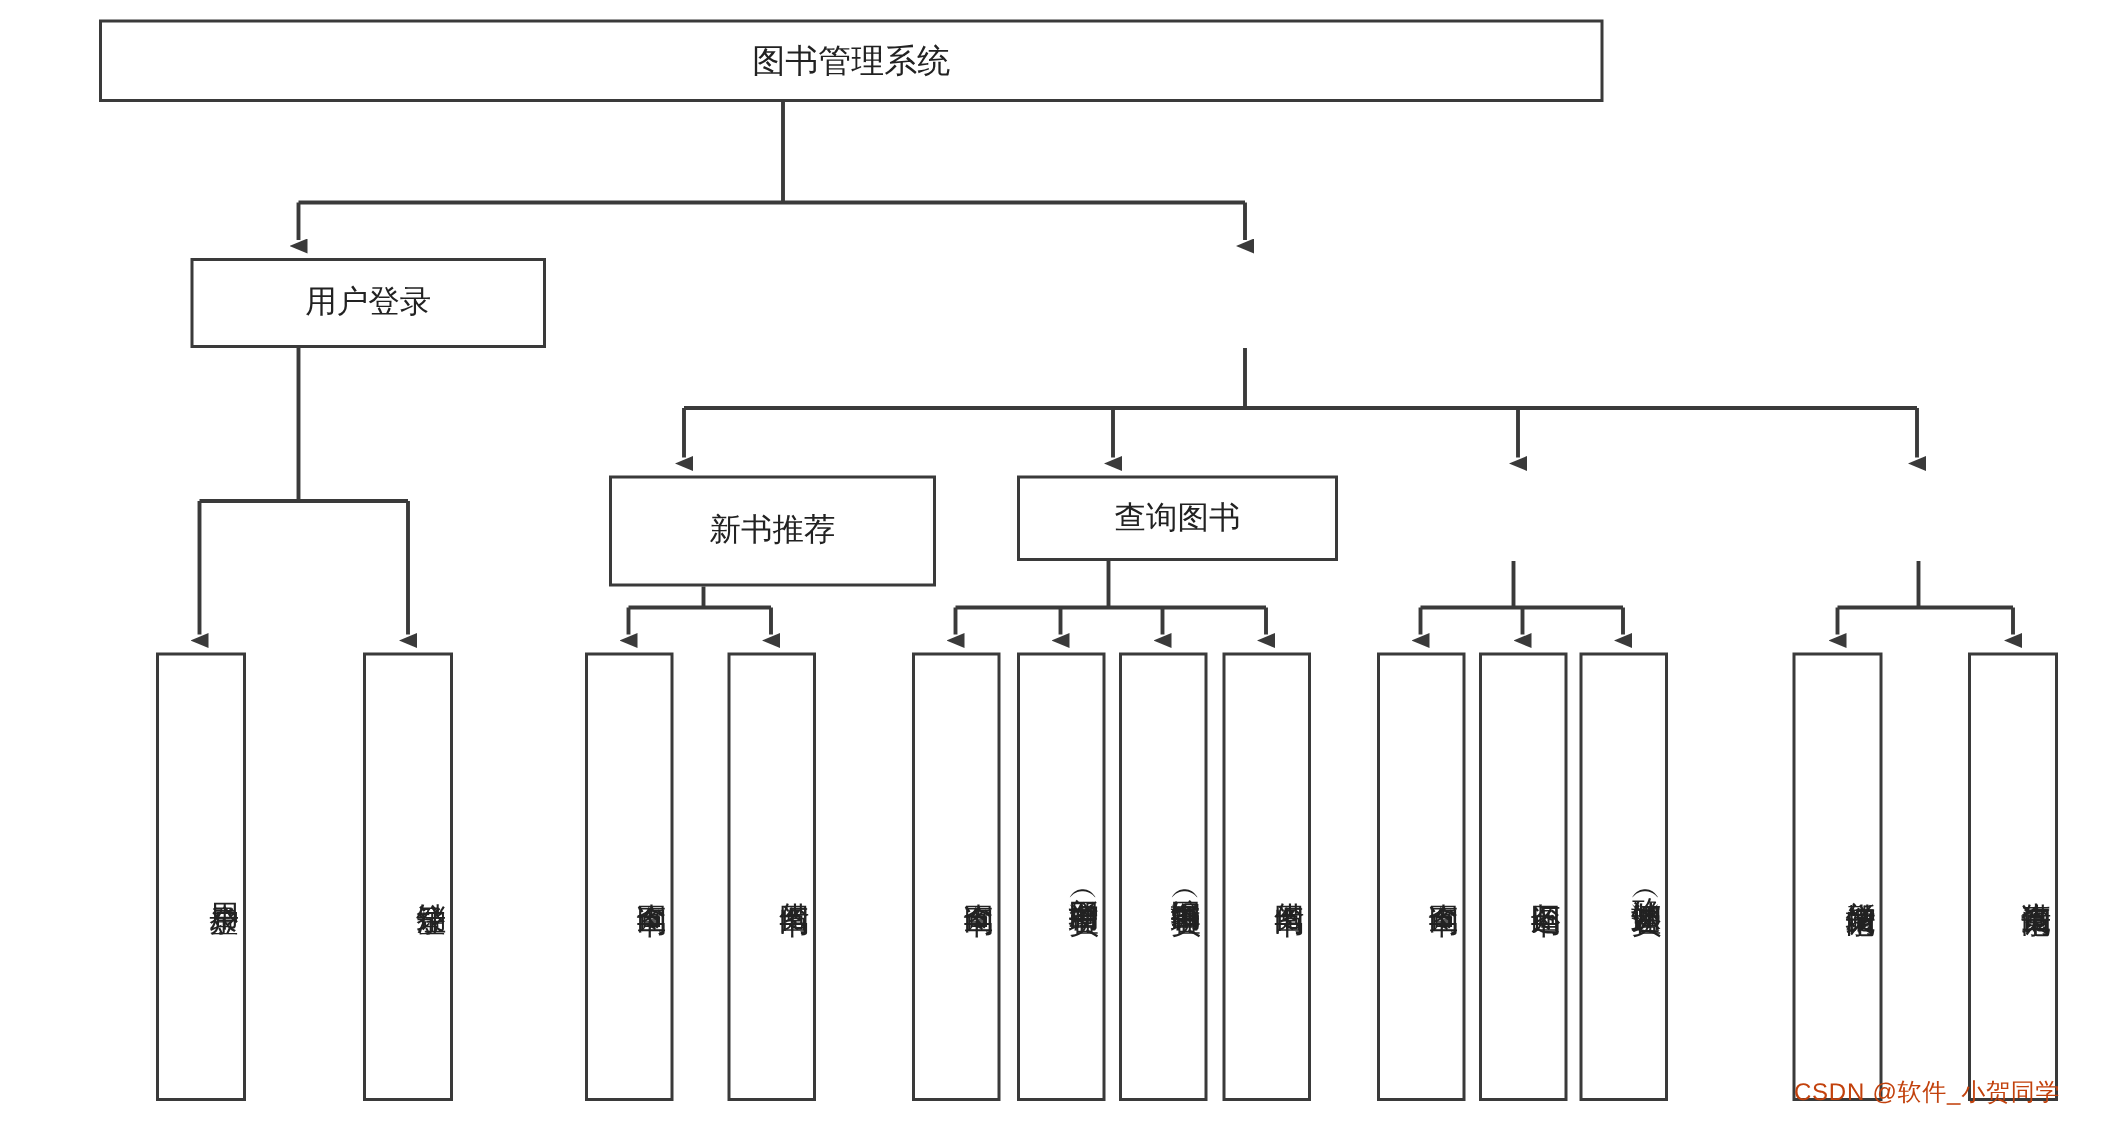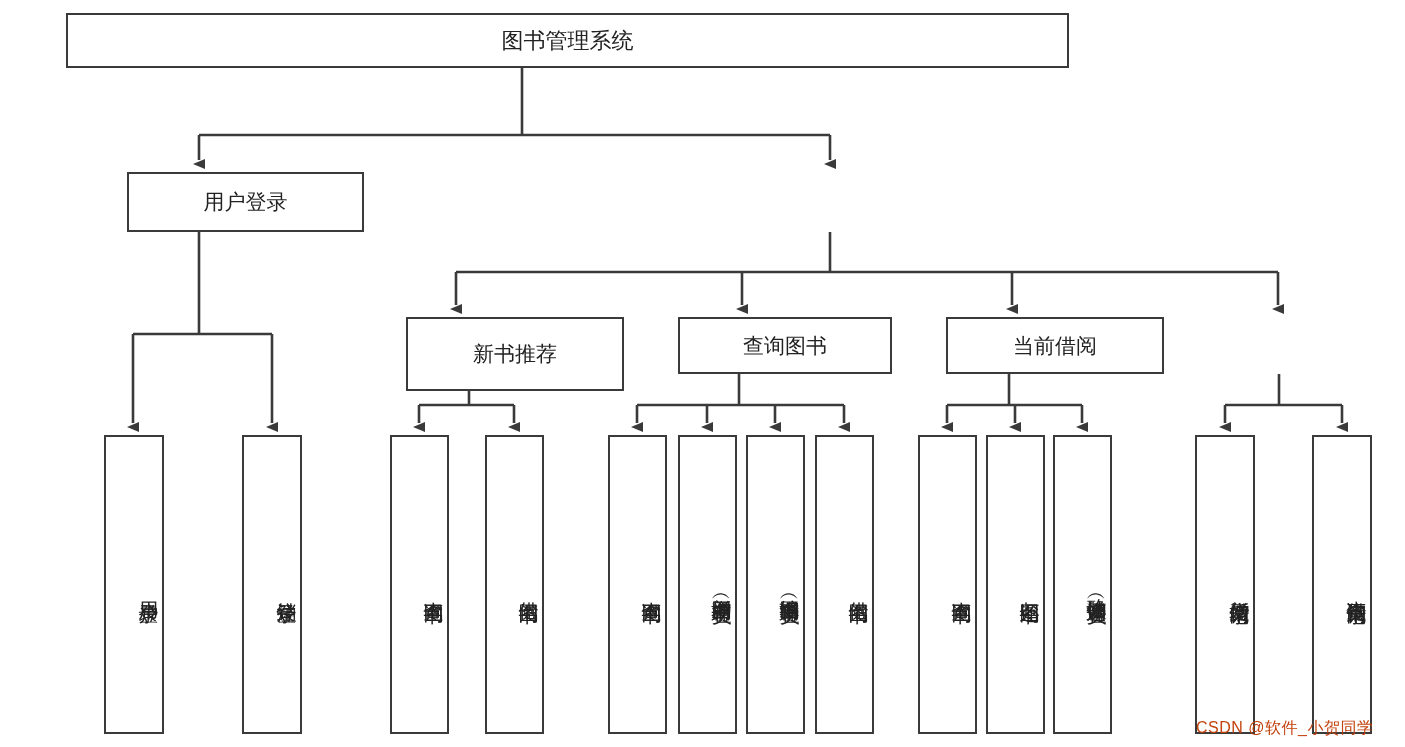--- a/index.html
+++ b/index.html
@@ -118,21 +118,20 @@
       <path d="M 1342 405 L 1342 423" marker-end="url(#arrow)"></path>
     </g>
   </svg>
 
   <div class="node root horiz" id="node-root" style="left: 20px; top: 13px; width: 1003px; height: 55px;">图书管理系统</div>
 
   <div class="node horiz" id="node-l1-0" style="left: 81px; top: 172px; width: 237px; height: 60px;">用户登录</div>
 
   <div class="node horiz" id="node-l2-0" style="left: 360px; top: 317px; width: 218px; height: 74px;">新书推荐</div>
   <div class="node horiz" id="node-l2-1" style="left: 632px; top: 317px; width: 214px; height: 57px;">查询图书</div>
-  <div class="node horiz" id="node-l2-2" style="left: 900px; top: 317px; width: 218px; height: 57px;">当前借阅</div>
 
   <div class="node vert" id="node-leaf-0" style="left: 104px; top: 435px; width: 60px; height: 299px;">
       <span class="vlabel">用户登录</span>
     </div>
   <div class="node vert" id="node-leaf-1" style="left: 242px; top: 435px; width: 60px; height: 299px;">
       <span class="vlabel">注销登录</span>
     </div>
   <div class="node vert" id="node-leaf-2" style="left: 390px; top: 435px; width: 59px; height: 299px;">
       <span class="vlabel">查询图书</span>
     </div>

